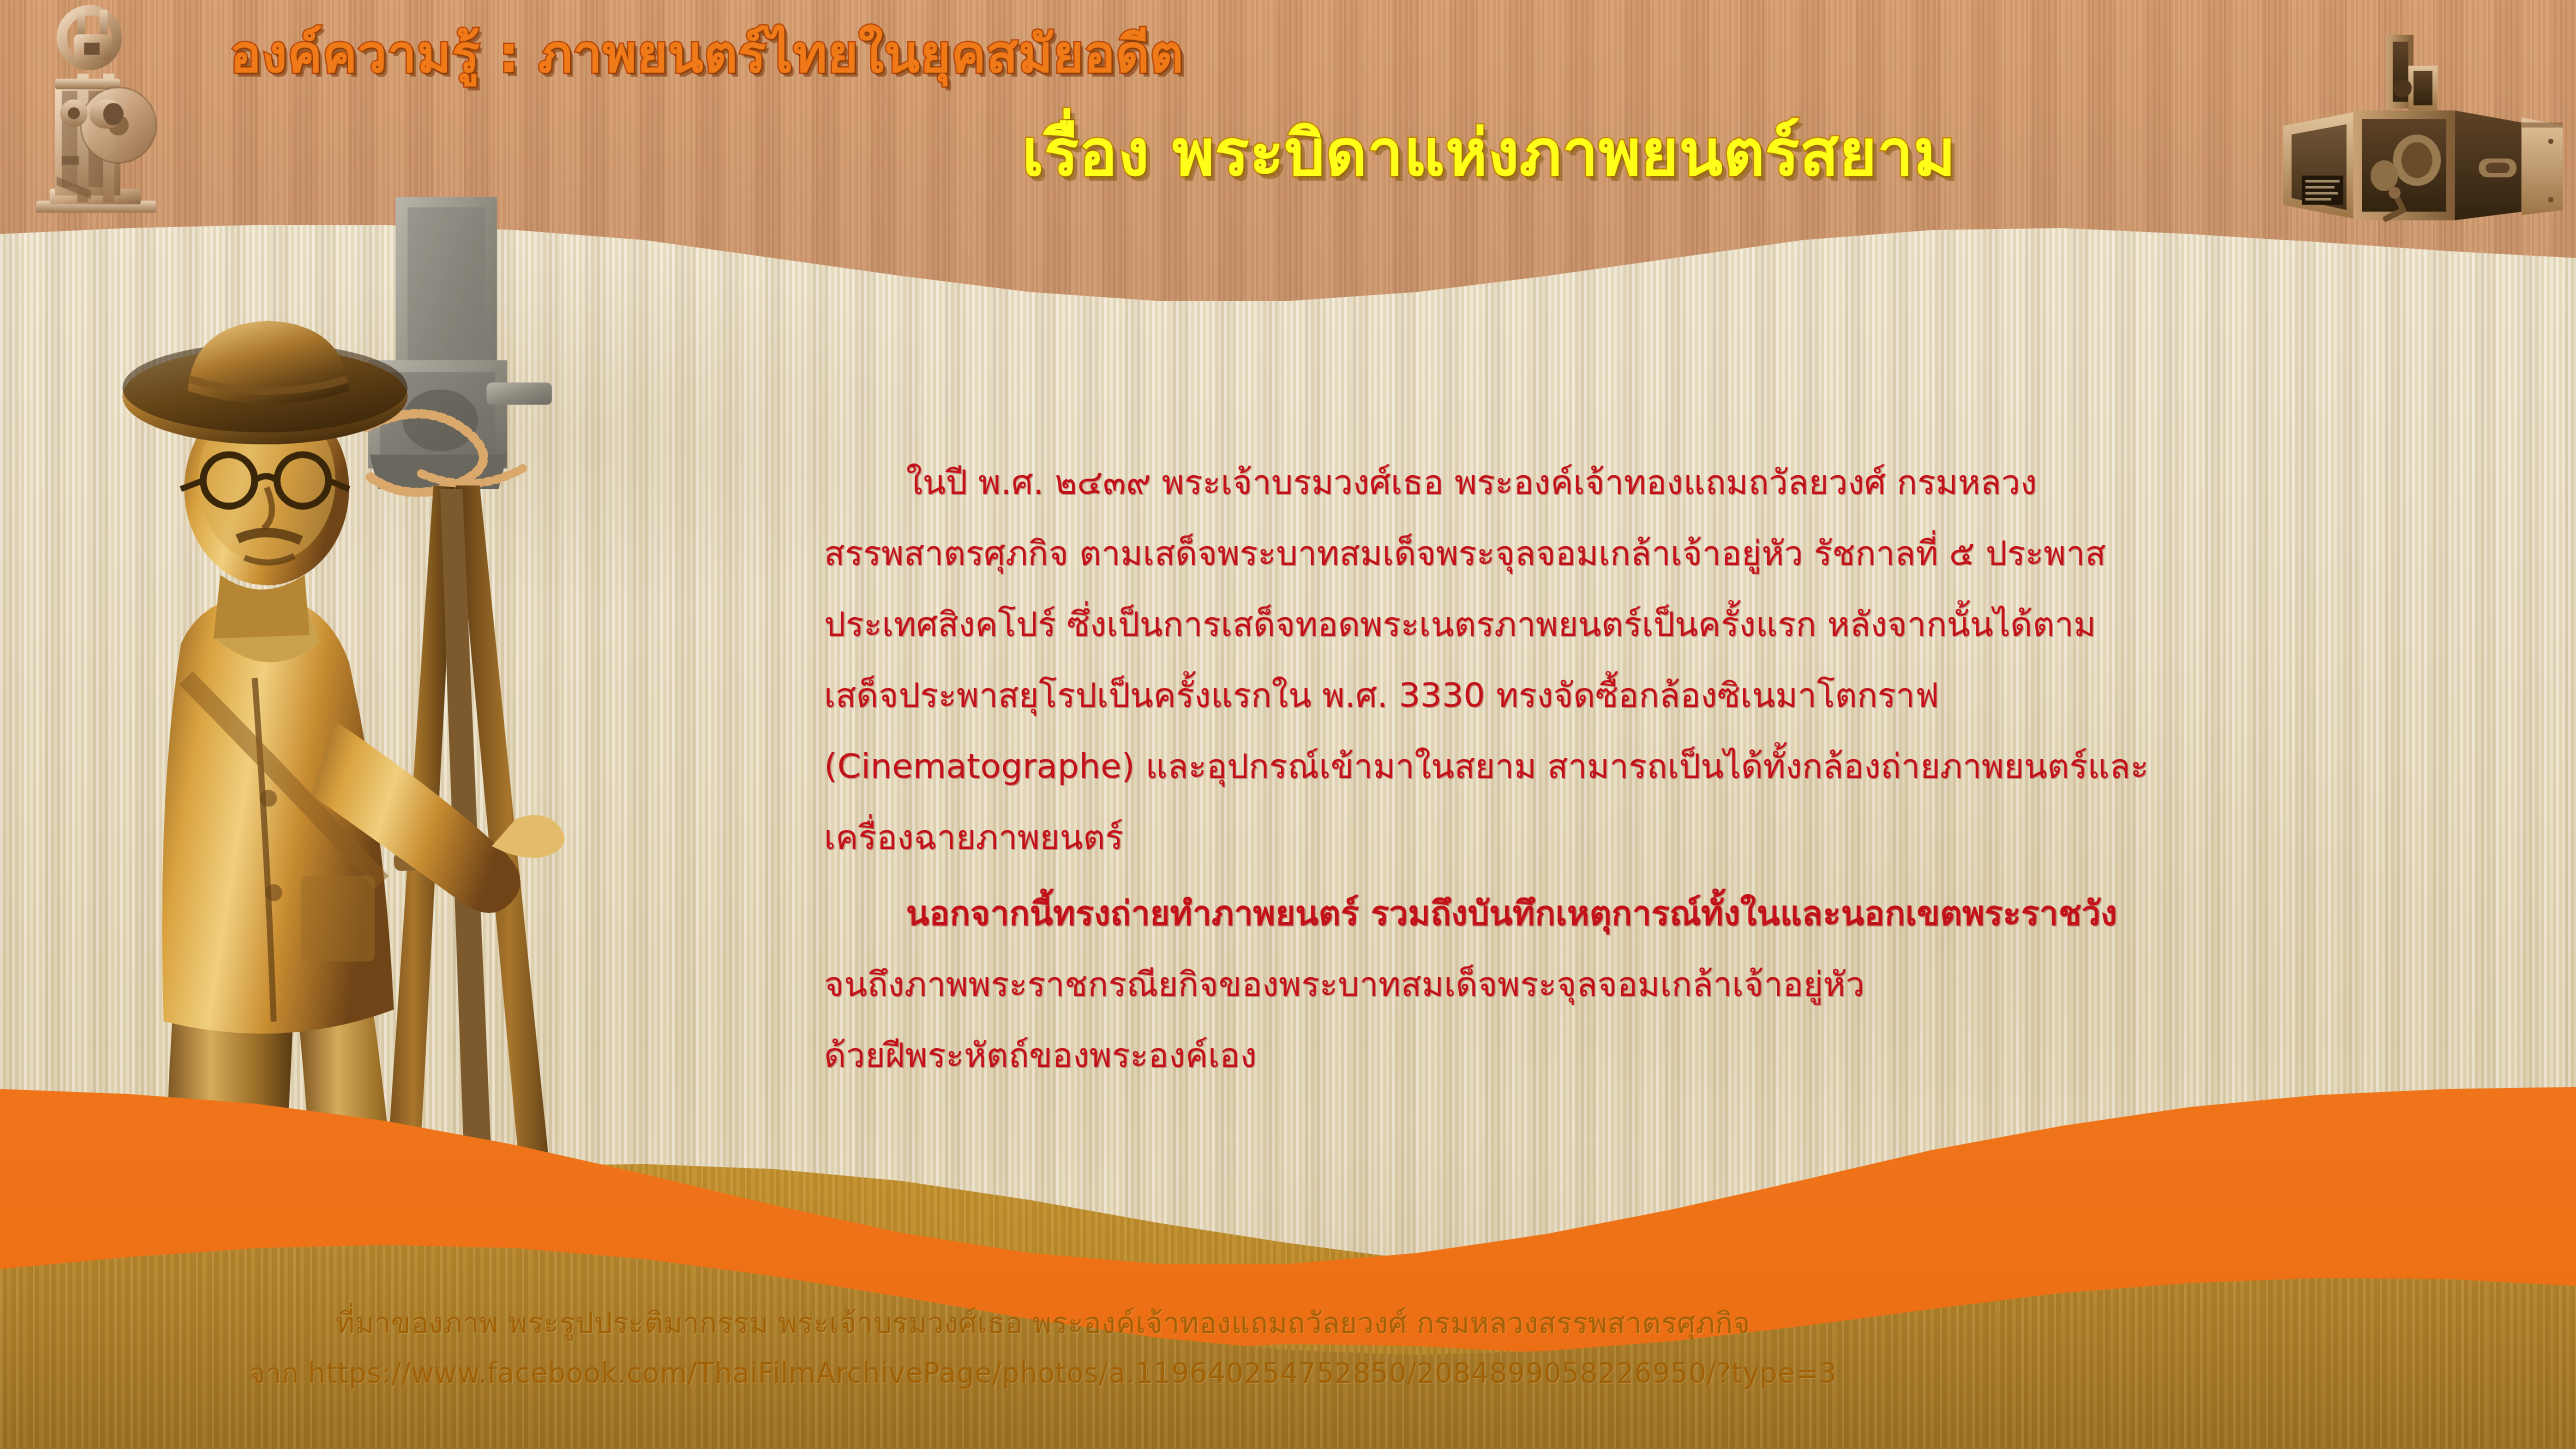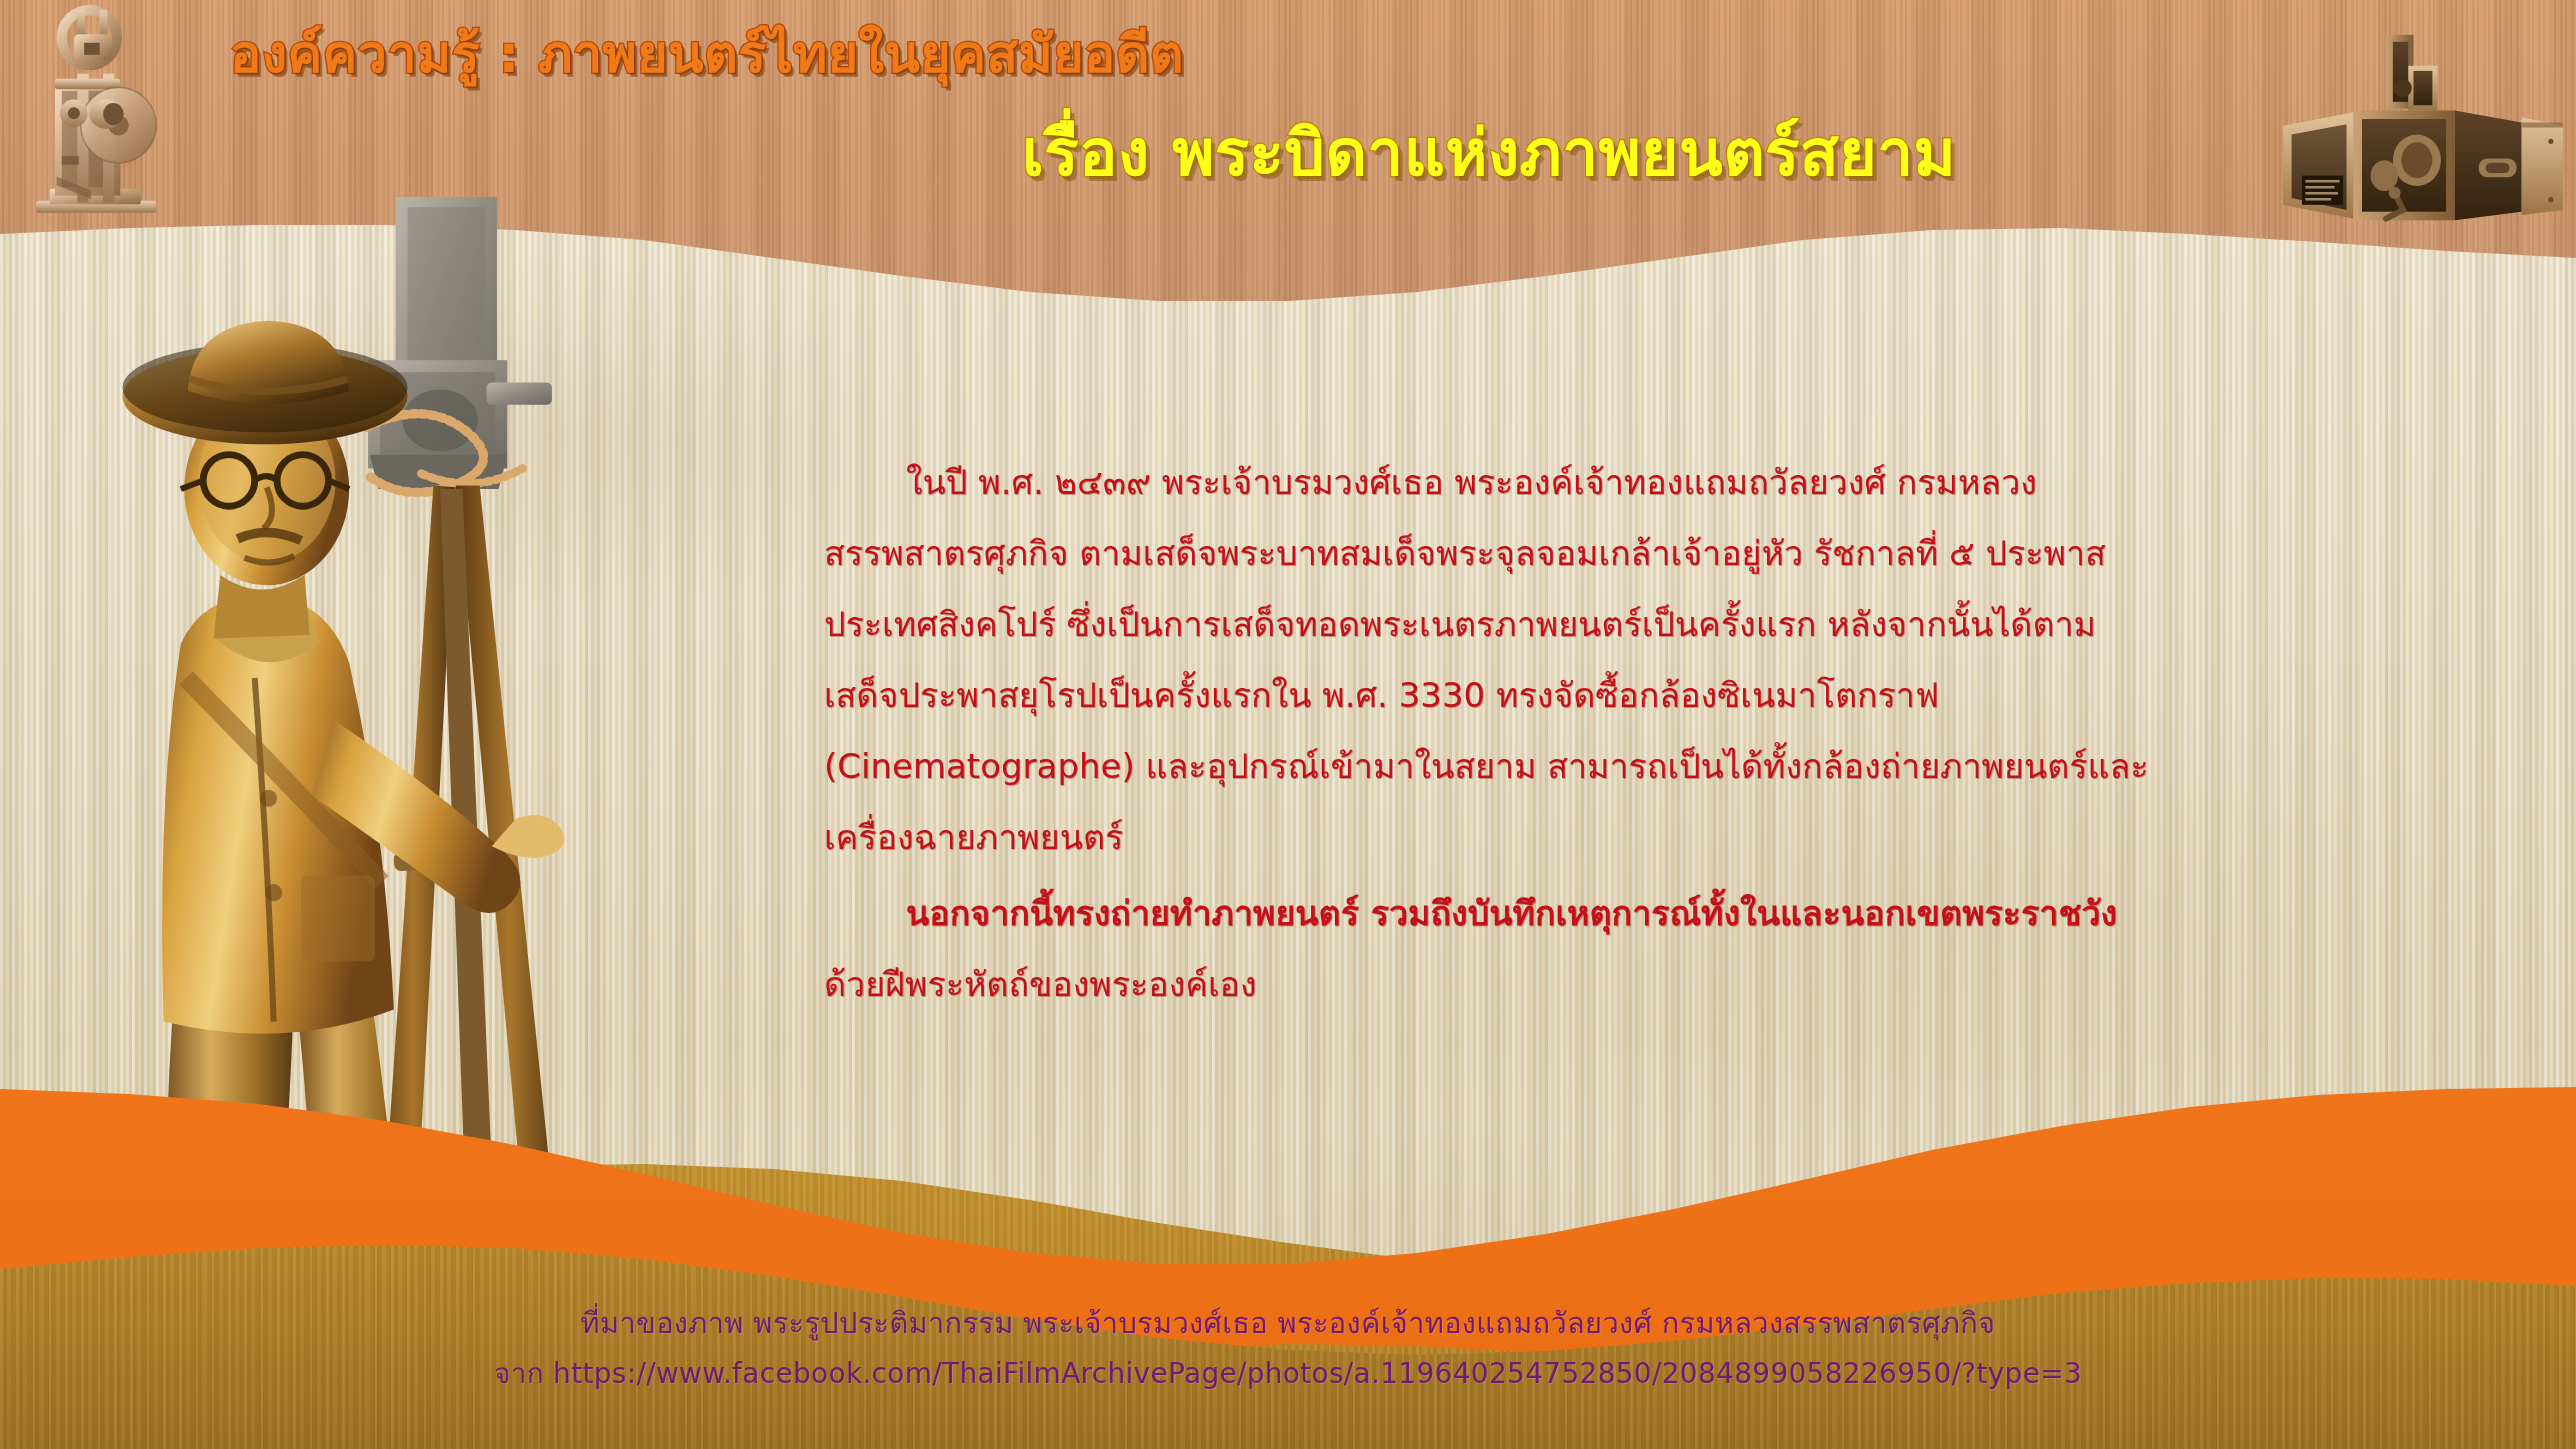--- a/index.html
+++ b/index.html
@@ -167,22 +167,22 @@
     clip-path:polygon(
       0 103px,129px 91px,258px 82px,386px 79px,515px 82px,644px 93px,
       773px 110px,902px 131px,1030px 153px,1159px 172px,1288px 184px,
       1417px 189px,1546px 185px,1674px 175px,1803px 160px,1932px 143px,
       2061px 127px,2190px 117px,2318px 112px,2447px 113px,2576px 120px,
       2576px 283px,0 283px);
   }
 
   
   .footer-line{
-    position:absolute;left:0;width:2576px;text-align:center;
-    color:#701a75;font-size:29px;letter-spacing:0.3px;
+    position:absolute;left:0;width:2086px;text-align:center;
+    color:#a16207;font-size:29px;letter-spacing:0.3px;
     text-shadow:0.9px 0.9px 0 rgba(255,255,255,0.12);
   }
   #footer-credit{top:1300px;}
   #footer-url{top:1351px;font-size:28px;}
 </style>
 </head>
 <body>
 
 <div id="slide">
 
@@ -384,20 +384,21 @@
   </div>
 
   <div id="body-text">
     <p class="indent">ในปี พ.ศ. ๒๔๓๙ พระเจ้าบรมวงศ์เธอ พระองค์เจ้าทองแถมถวัลยวงศ์ กรมหลวง</p>
     <p>สรรพสาตรศุภกิจ ตามเสด็จพระบาทสมเด็จพระจุลจอมเกล้าเจ้าอยู่หัว รัชกาลที่ ๕ ประพาส</p>
     <p>ประเทศสิงคโปร์ ซึ่งเป็นการเสด็จทอดพระเนตรภาพยนตร์เป็นครั้งแรก หลังจากนั้นได้ตาม</p>
     <p>เสด็จประพาสยุโรปเป็นครั้งแรกใน พ.ศ. 3330 ทรงจัดซื้อกล้องซิเนมาโตกราฟ</p>
     <p>(Cinematographe)  และอุปกรณ์เข้ามาในสยาม สามารถเป็นได้ทั้งกล้องถ่ายภาพยนตร์และ</p>
     <p>เครื่องฉายภาพยนตร์</p>
     <p class="indent gap">นอกจากนี้ทรงถ่ายทำภาพยนตร์ รวมถึงบันทึกเหตุการณ์ทั้งในและนอกเขตพระราชวัง</p>
+    <p>จนถึงภาพพระราชกรณียกิจของพระบาทสมเด็จพระจุลจอมเกล้าเจ้าอยู่หัว</p>
     <p>ด้วยฝีพระหัตถ์ของพระองค์เอง</p>
   </div>
 
   <div class="wave" id="wave-gold-back"></div>
   <div class="wave" id="wave-orange"></div>
   <div class="wave" id="wave-gold-front"></div>
 
   <div class="footer-line" id="footer-credit">ที่มาของภาพ พระรูปประติมากรรม พระเจ้าบรมวงศ์เธอ พระองค์เจ้าทองแถมถวัลยวงศ์ กรมหลวงสรรพสาตรศุภกิจ</div>
   <div class="footer-line" id="footer-url">จาก https://www.facebook.com/ThaiFilmArchivePage/photos/a.119640254752850/2084899058226950/?type=3</div>
 

